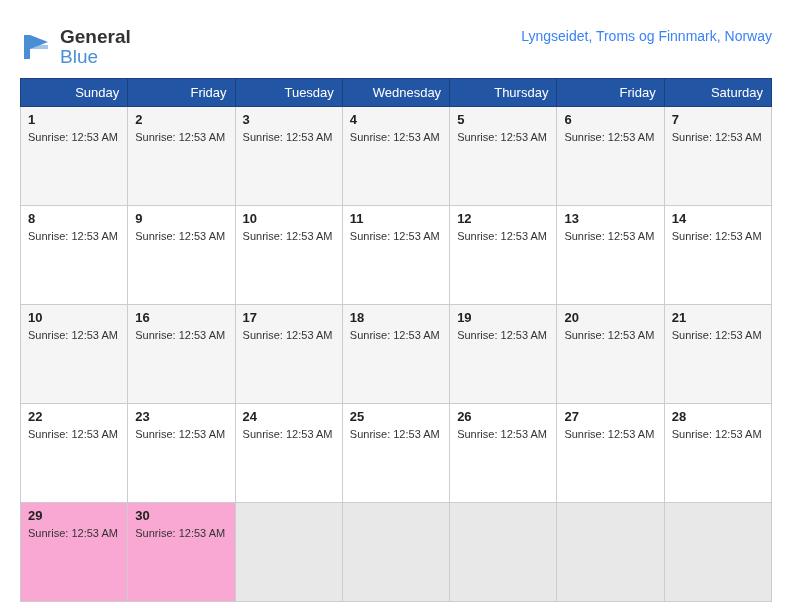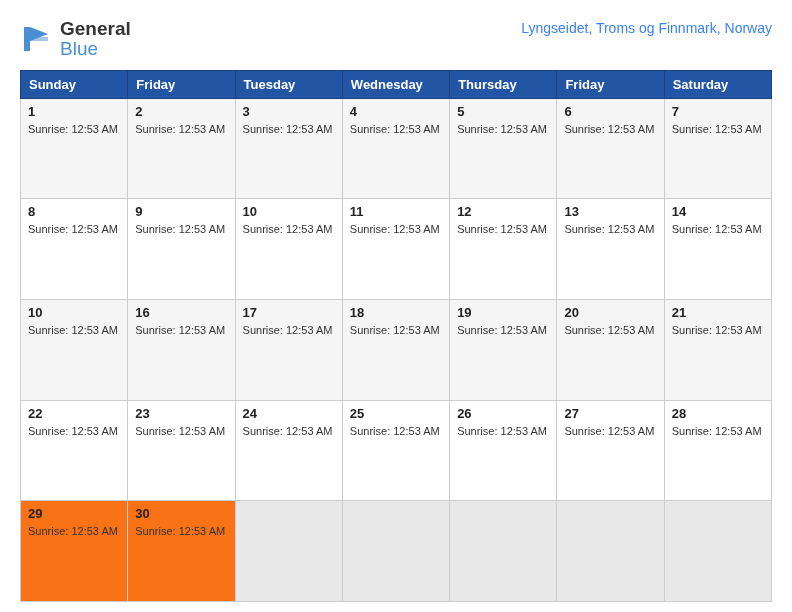--- a/index.html
+++ b/index.html
@@ -6,21 +6,21 @@
     body {
       font-family: Arial, sans-serif;
       background: #fff;
       width: 792px;
       height: 612px;
       overflow: hidden;
     }
     .page {
       width: 792px;
       height: 612px;
-      padding: 18px 20px 10px 20px;
+      padding: 26px 20px 10px 20px;
       display: flex;
       flex-direction: column;
     }
     .header-row {
       display: flex;
       justify-content: space-between;
       align-items: flex-start;
       margin-bottom: 4px;
     }
     .title-block {
@@ -41,39 +41,39 @@
     .calendar {
       width: 100%;
       border-collapse: collapse;
       flex: 1;
       margin-top: 6px;
     }
     .calendar thead tr th {
       background: #2255a4;
       color: #fff;
       font-size: 13px;
-      font-weight: bold;
+      font-weight: normal;
       padding: 6px 8px;
-      text-align: left;
+      text-align: right;
       border: 1px solid #1a4080;
     }
     .calendar tbody tr td {
       vertical-align: top;
       border: 1px solid #ccc;
       padding: 5px 7px;
       font-size: 12px;
       width: calc(100% / 7);
       background: #fff;
       height: 80px;
     }
     .calendar tbody tr:nth-child(odd) td {
       background: #f5f5f5;
     }
     .calendar tbody tr:last-child td {
-      background: #f97316;
+      background: #f9a8d4;
     }
     .day-number {
       font-size: 13px;
       font-weight: bold;
       color: #222;
       display: block;
       margin-bottom: 3px;
     }
     .sunrise {
       font-size: 11px;

